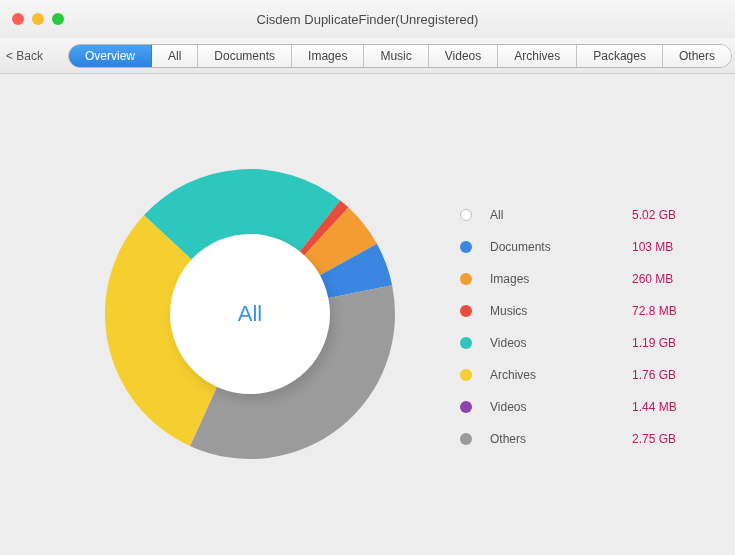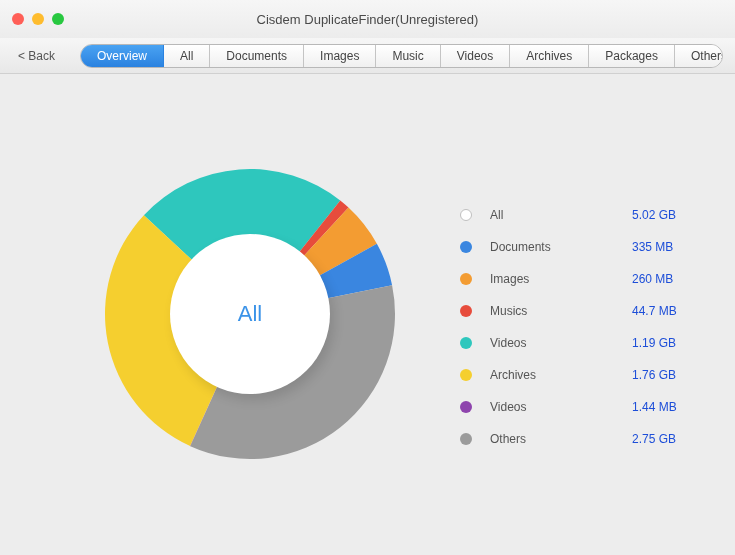--- a/index.html
+++ b/index.html
@@ -42,21 +42,21 @@
       font-size: 13px;
       color: #4a4a4a;
       pointer-events: none;
     }
     .toolbar {
       height: 36px;
       background: linear-gradient(#f6f6f6, #e8e8e8);
       border-bottom: 1px solid #d0d0d0;
       display: flex;
       align-items: center;
-      padding: 0 12px;
+      padding: 0 0;
       gap: 10px;
     }
     .back {
       font-size: 12px;
       color: #555;
       cursor: pointer;
       padding: 4px 6px;
       min-width: 50px;
     }
     .segmented {
@@ -142,21 +142,21 @@
       border: 1.5px solid #c0c0c0;
       box-sizing: border-box;
     }
     .legend-name {
       flex: 1;
       font-size: 12px;
       color: #555;
     }
     .legend-val {
       font-size: 12px;
-      color: #1d4ed8;
+      color: #be185d;
       width: 68px;
       text-align: left;
     }
   </style>
 </head>
 <body>
 
 <div class="window">
   <div class="titlebar">
     <div class="traffic">
@@ -200,31 +200,31 @@
 
     <div class="legend">
       <div class="legend-row">
         <div class="swatch hollow"></div>
         <div class="legend-name">All</div>
         <div class="legend-val">5.02 GB</div>
       </div>
       <div class="legend-row">
         <div class="swatch" id="sw1" style="background: rgb(58, 134, 224);"></div>
         <div class="legend-name">Documents</div>
-        <div class="legend-val">335 MB</div>
+        <div class="legend-val">103 MB</div>
       </div>
       <div class="legend-row">
         <div class="swatch" id="sw2" style="background: rgb(243, 156, 50);"></div>
         <div class="legend-name">Images</div>
         <div class="legend-val">260 MB</div>
       </div>
       <div class="legend-row">
         <div class="swatch" id="sw3" style="background: rgb(231, 76, 60);"></div>
         <div class="legend-name">Musics</div>
-        <div class="legend-val">44.7 MB</div>
+        <div class="legend-val">72.8 MB</div>
       </div>
       <div class="legend-row">
         <div class="swatch" id="sw4" style="background: rgb(46, 199, 189);"></div>
         <div class="legend-name">Videos</div>
         <div class="legend-val">1.19 GB</div>
       </div>
       <div class="legend-row">
         <div class="swatch" id="sw5" style="background: rgb(245, 207, 47);"></div>
         <div class="legend-name">Archives</div>
         <div class="legend-val">1.76 GB</div>

